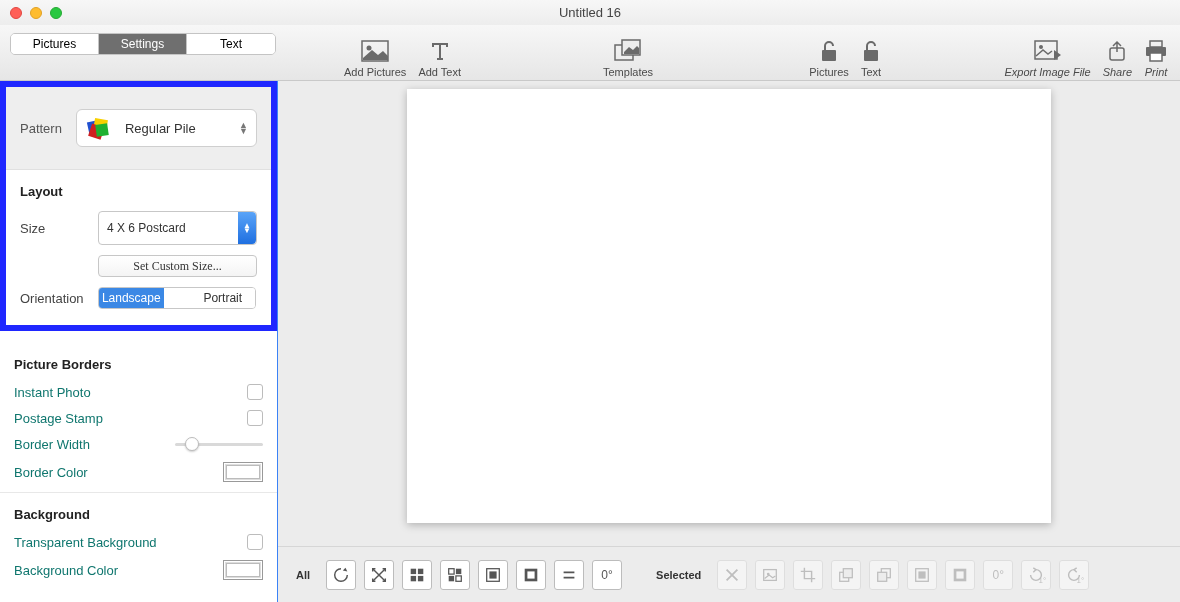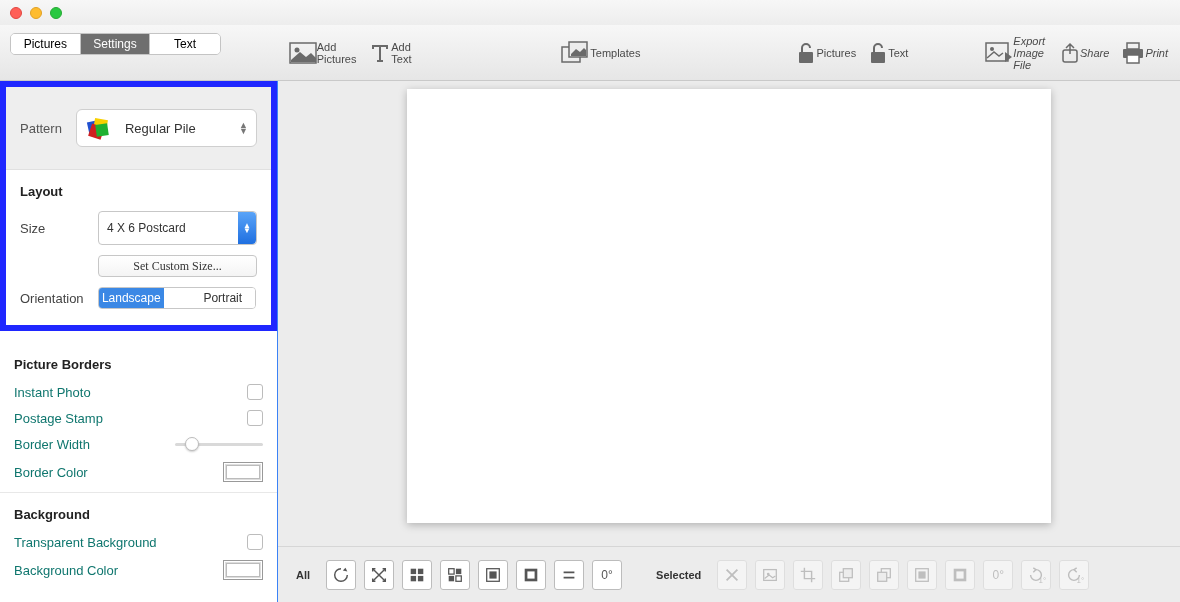--- a/index.html
+++ b/index.html
@@ -15,21 +15,21 @@
 .titlebar .title { position: absolute; left: 0; right: 0; text-align: center; font-size: 13px; color:#444; }
 
 
 .toolbar { height: 56px; background: linear-gradient(#f7f7f7,#e6e6e6); border-bottom: 1px solid #c9c9c9; display: flex; align-items: flex-start; }
 .seg { display: flex; margin: 8px 0 0 10px; border: 1px solid #c4c4c4; border-radius: 5px; overflow: hidden; height: 22px; font-size: 12px;}
 .seg div { width: 88px; text-align: center; line-height: 21px; background: #fff; border-right: 1px solid #c4c4c4; cursor: default; }
 .seg div:last-child { border-right: none; }
 .seg .active { background: #6f6f6f; color: #fff; }
 
 .tb-items { display: flex; margin-left: 65px; gap: 0; }
-.tb-item { display: flex; flex-direction: row; align-items: center; justify-content: flex-end; font-size: 11px; color:#4a4a4a; padding: 3px 6px 3px; height:56px; }
+.tb-item { display: flex; flex-direction: column; align-items: center; justify-content: flex-end; font-size: 11px; color:#4a4a4a; padding: 3px 6px 3px; height:56px; }
 .tb-item .ico { height: 30px; display:flex; align-items:center; justify-content:center; }
 .tb-spacer { flex: 1; }
 
 
 .sidebar { position: absolute; top: 81px; left: 0; width: 278px; bottom: 0; background: #fff; border-right: 1px solid #3b82f6; overflow-y: auto; }
 .sidebar::-webkit-scrollbar { width: 14px; }
 .sidebar::-webkit-scrollbar-track { background: #fafafa; }
 .sidebar::-webkit-scrollbar-thumb { background: #c8c8c8; border-radius: 7px; border: 3px solid #fafafa; }
 
 .highlight-box { border: 6px solid #1f27ff; border-radius: 0; }
@@ -78,20 +78,21 @@
 </style>
 </head>
 <body>
 
 <div class="titlebar">
   <div class="traffic">
     <span class="tl-close"></span>
     <span class="tl-min"></span>
     <span class="tl-max"></span>
   </div>
+  <div class="title">Untitled 16</div>
 </div>
 
 <div class="toolbar">
   <div class="seg">
     <div>Pictures</div>
     <div class="active">Settings</div>
     <div>Text</div>
   </div>
 
   <div class="tb-items" style="margin-left:62px;">

